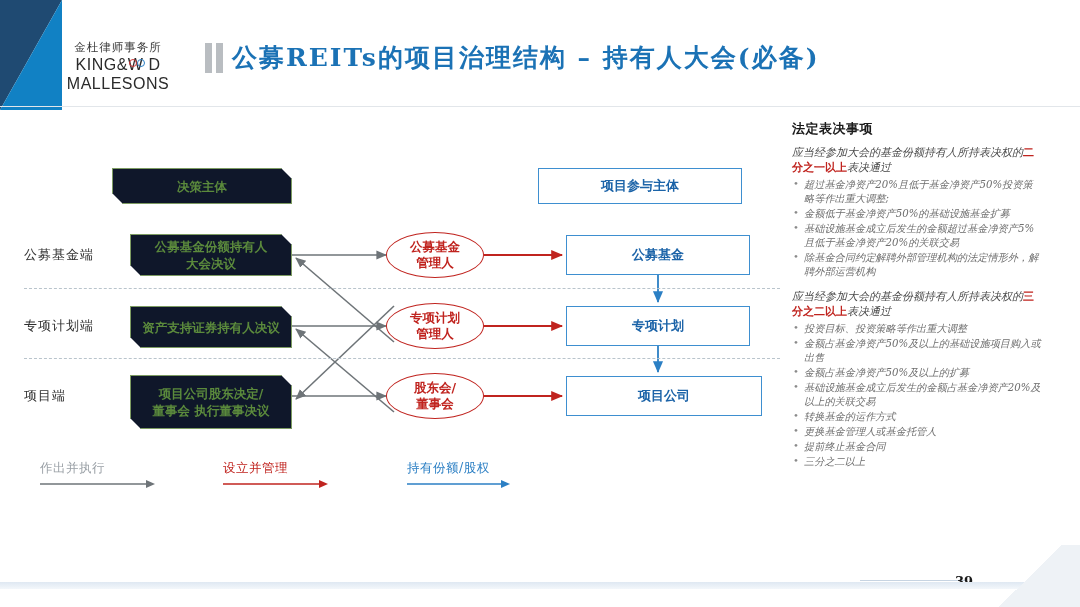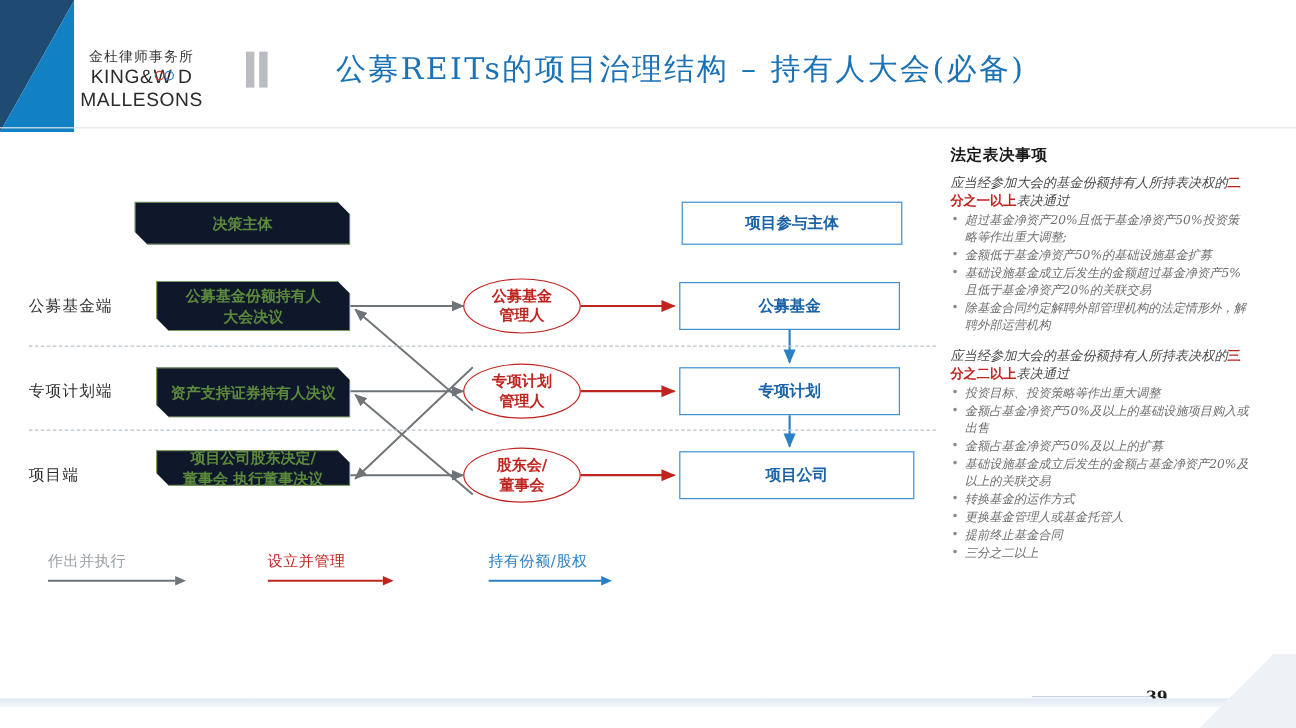--- a/index.html
+++ b/index.html
@@ -47,25 +47,24 @@
     border-radius: 50%; border: 1.4px solid #cf3b3b;
   }
   .oo-red  { left: 53px; border-color: #cf3b3b; }
   .oo-blue { left: 61px; border-color: #2b7fc4; }
 
   .title-bars { position: absolute; left: 205px; top: 43px; display: flex; gap: 4px; }
   .title-bars span { display: block; width: 7px; height: 30px; background: #b9bdc1; }
 
   .slide-title {
     position: absolute; left: 232px; top: 41px;
-    font-size: 25px; font-weight: normal; color: #1b72b5;
+    font-size: 25px; font-weight: bold; color: #1b72b5;
     letter-spacing: 2px;
     font-family: "DejaVu Serif", serif;
     white-space: nowrap;
-    margin-left: 48px;
   }
 
   .header-rule {
     position: absolute; left: 0; top: 106px; width: 1080px; height: 1px;
     background: #e2e6ea;
   }
 
   
   .diagram { position: absolute; left: 0; top: 110px; width: 790px; height: 430px; }
 
@@ -234,34 +233,34 @@
     </svg>
 
     <div class="dash-line" style="top:178px"></div>
     <div class="dash-line" style="top:248px"></div>
 
     <div class="row-label" style="top:145px; transform:translateY(-50%)">公募基金端</div>
     <div class="row-label" style="top:216px; transform:translateY(-50%)">专项计划端</div>
     <div class="row-label" style="top:286px; transform:translateY(-50%)">项目端</div>
 
     <div class="gbox" style="left:112px; top:58px; width:180px; height:36px">决策主体</div>
-    <div class="bbox" style="left:568px; top:58px; width:184px; height:36px">项目参与主体</div>
+    <div class="bbox" style="left:538px; top:58px; width:204px; height:36px">项目参与主体</div>
 
     <div class="gbox" style="left:130px; top:124px; width:162px; height:42px; white-space:pre-line">公募基金份额持有人
 大会决议</div>
     <div class="rell" style="left:386px; top:122px; width:98px; height:46px; white-space:pre-line">公募基金
 管理人</div>
     <div class="bbox" style="left:566px; top:125px; width:184px; height:40px">公募基金</div>
 
     <div class="gbox" style="left:130px; top:196px; width:162px; height:42px">资产支持证券持有人决议</div>
     <div class="rell" style="left:386px; top:193px; width:98px; height:46px; white-space:pre-line">专项计划
 管理人</div>
     <div class="bbox" style="left:566px; top:196px; width:184px; height:40px">专项计划</div>
 
-    <div class="gbox" style="left:130px; top:265px; width:162px; height:30px; white-space:pre-line">项目公司股东决定/
+    <div class="gbox" style="left:130px; top:265px; width:162px; height:54px; white-space:pre-line">项目公司股东决定/
 董事会 执行董事决议</div>
     <div class="rell" style="left:386px; top:263px; width:98px; height:46px; white-space:pre-line">股东会/
 董事会</div>
     <div class="bbox" style="left:566px; top:266px; width:196px; height:40px">项目公司</div>
   </div>
 
   <div class="legend">
     <div class="legend-item" style="left:183px; top:0">
       <div class="legend-text lg-red">设立并管理</div>
       <svg width="120" height="14">

